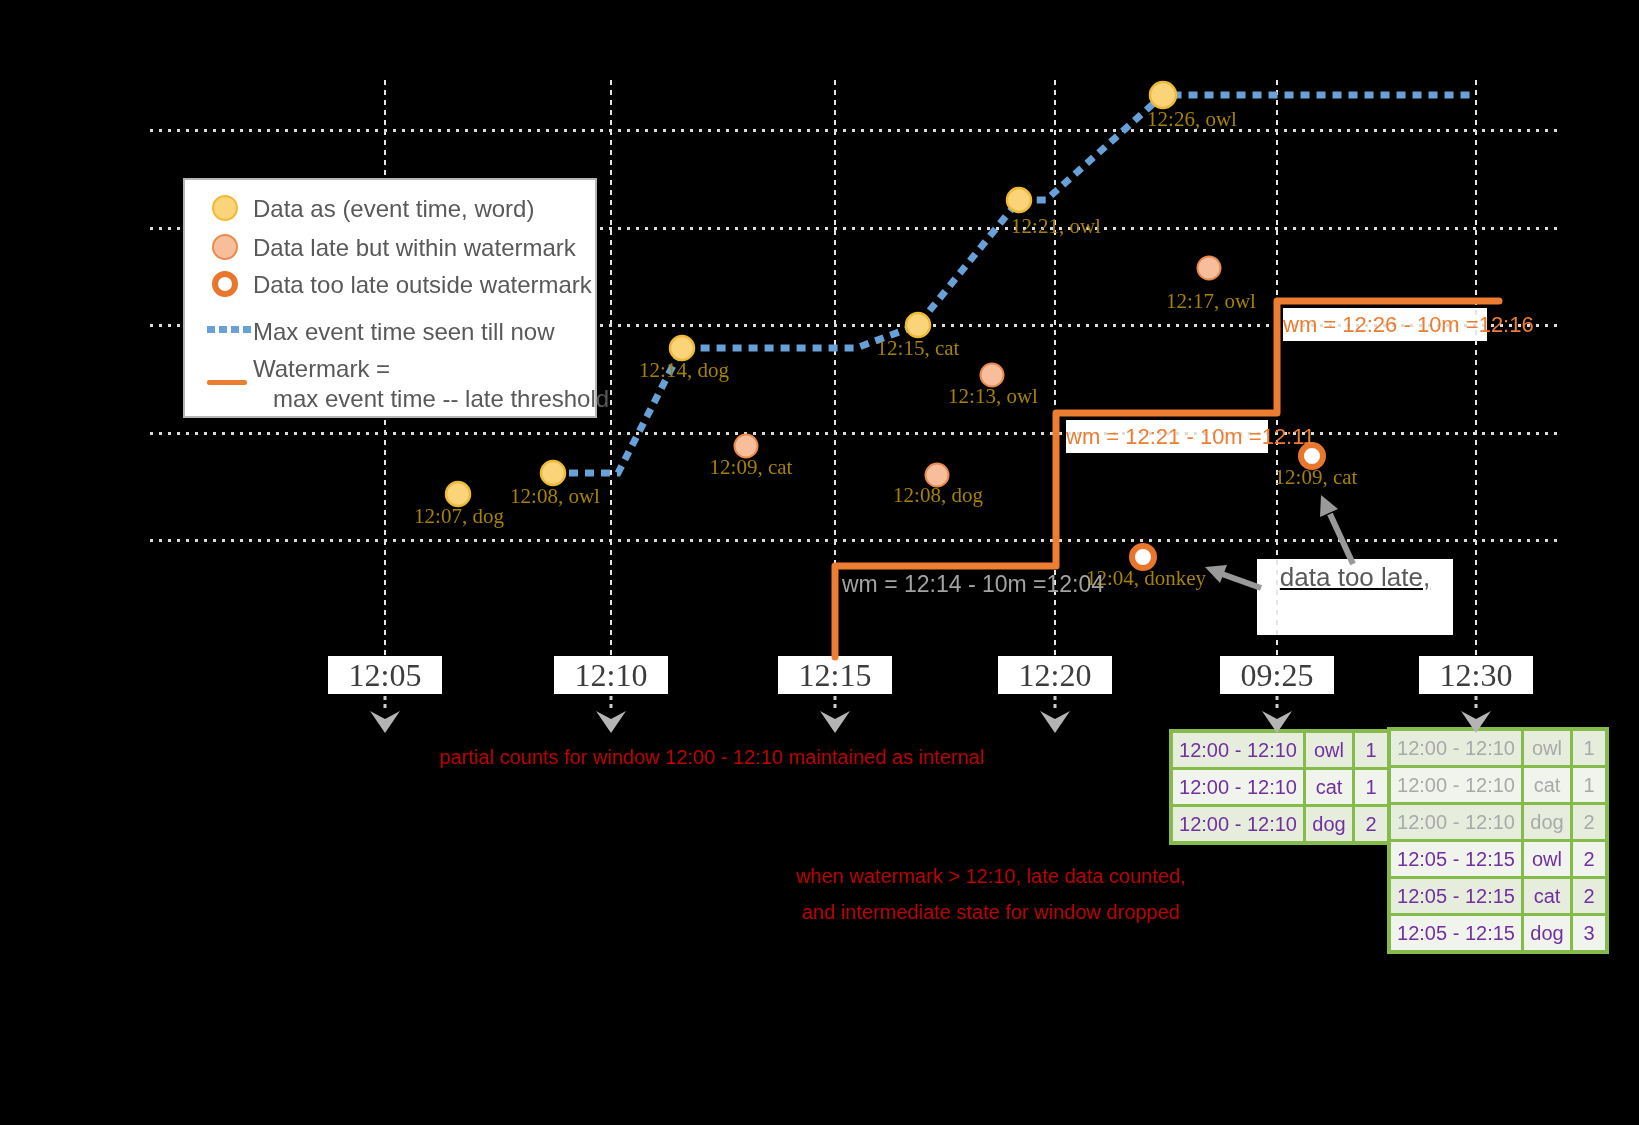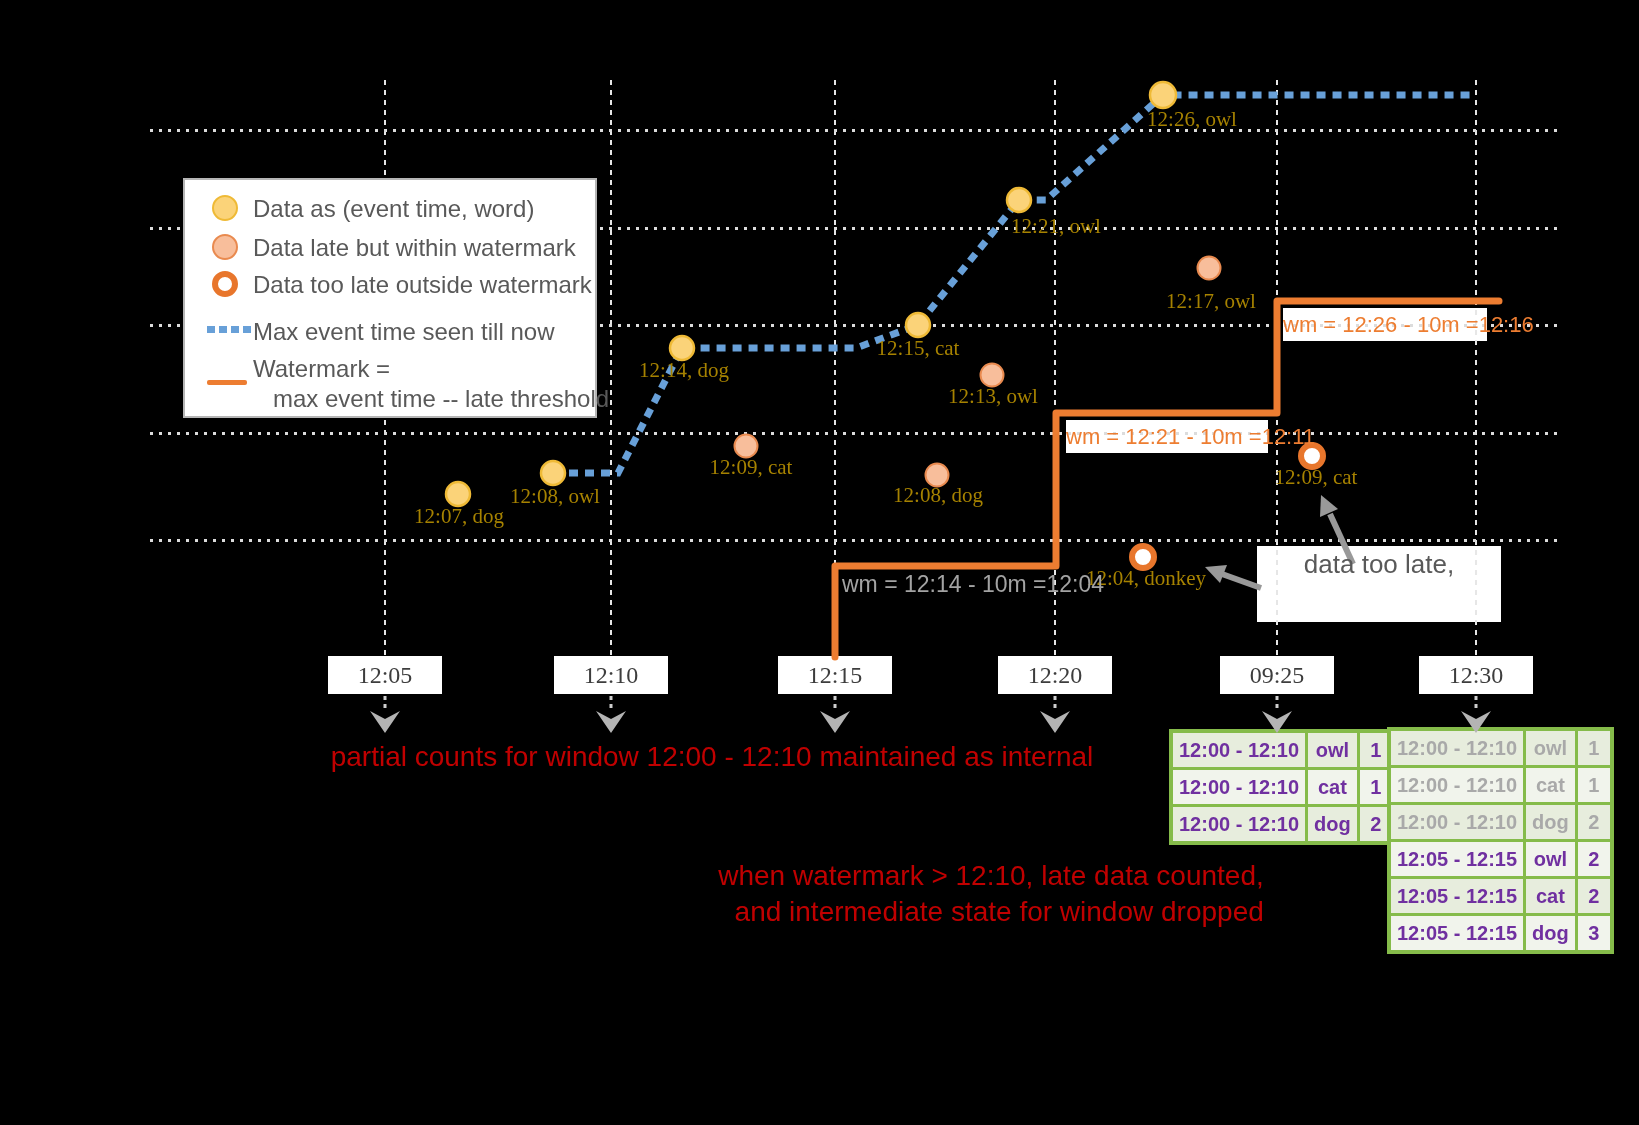--- a/index.html
+++ b/index.html
@@ -29,50 +29,50 @@
           font-size:21px;white-space:nowrap;font-family:Liberation Serif, serif;}
 
   
   .wm-plain{position:absolute;z-index:7;color:#a3a3a3;font-size:23px;white-space:nowrap;}
   .wm-box{position:absolute;}
   .wm-box .bg,.info-box .bg,.timebox .bg{position:absolute;inset:0;background:#fff;z-index:4;}
   .wm-box .txt{position:relative;z-index:7;display:block;text-align:center;color:#ED7D31;
                font-size:22px;line-height:33px;white-space:nowrap;}
 
   
-  .info-box{position:absolute;left:1257px;top:546px;width:244px;height:76px;}
+  .info-box{position:absolute;left:1257px;top:559px;width:196px;height:76px;text-decoration:underline;}
   .info-box .txt{position:relative;z-index:7;display:block;text-align:center;color:#595959;
                  font-size:26px;line-height:37px;white-space:nowrap;}
 
   
   .timebox{position:absolute;top:656px;width:114px;height:38px;}
   .timebox .txt{position:relative;z-index:7;display:block;text-align:center;color:#3d3d3d;
-                font-family:"Liberation Serif",serif;font-size:24px;line-height:38px;}
+                font-family:"Liberation Serif",serif;font-size:32px;line-height:38px;}
 
   
   .legend{position:absolute;left:183px;top:178px;width:414px;height:240px;z-index:10;
           background:#fff;border:2px solid #b5b5b5;box-sizing:border-box;}
   .lg-text{position:absolute;left:68px;color:#595959;font-size:24px;white-space:nowrap;}
   .lg-dot{position:absolute;left:27px;width:26px;height:26px;border-radius:50%;box-sizing:border-box;}
   .lg-dot.yellow{background:#FBD379;border:2px solid #EFBA36;}
   .lg-dot.salmon{background:#F8BE9B;border:2px solid #E98A4F;}
   .lg-dot.hollow{background:#fff;border:6px solid #E8762C;}
   .lg-dash{position:absolute;left:22px;top:146px;width:44px;height:7px;
            background-image:repeating-linear-gradient(to right,#68A0D8 0 8px,transparent 8px 12px);}
   .lg-wmline{position:absolute;left:22px;top:200px;width:40px;height:5px;background:#ED7D31;border-radius:2px;}
 
   
   .redp{position:absolute;z-index:7;transform:translateX(-50%);color:#C00000;
-        font-size:28px;text-align:right;white-space:nowrap;}
+        font-size:20px;text-align:center;white-space:nowrap;}
   .redp .line{line-height:34px;}
   .redp.second .line{line-height:36px;}
   .redp .em{font-weight:bold;font-style:italic;color:#A31515;}
 
   
-  .rtable{position:absolute;z-index:4;border-collapse:collapse;background:#22c55e;font-weight:bold;}
+  .rtable{position:absolute;z-index:4;border-collapse:collapse;background:#22c55e;}
   .rtable td{border:3px solid #85BB4A;font-size:20px;text-align:center;height:30px;
              padding:2px 6px;color:#7030A0;white-space:nowrap;}
   .rtable tr:nth-child(odd) td{background:#E7EDDD;}
   .rtable tr:nth-child(even) td{background:#F1F4EC;}
   .rtable{border:4px solid #85BB4A;}
   .rtable td.cwin{min-width:118px;}
   .rtable td.cword{min-width:34px;}
   .rtable td.ccnt{min-width:20px;}
   .rtable tr.faded td{color:#A9A9A9;}
 </style>

